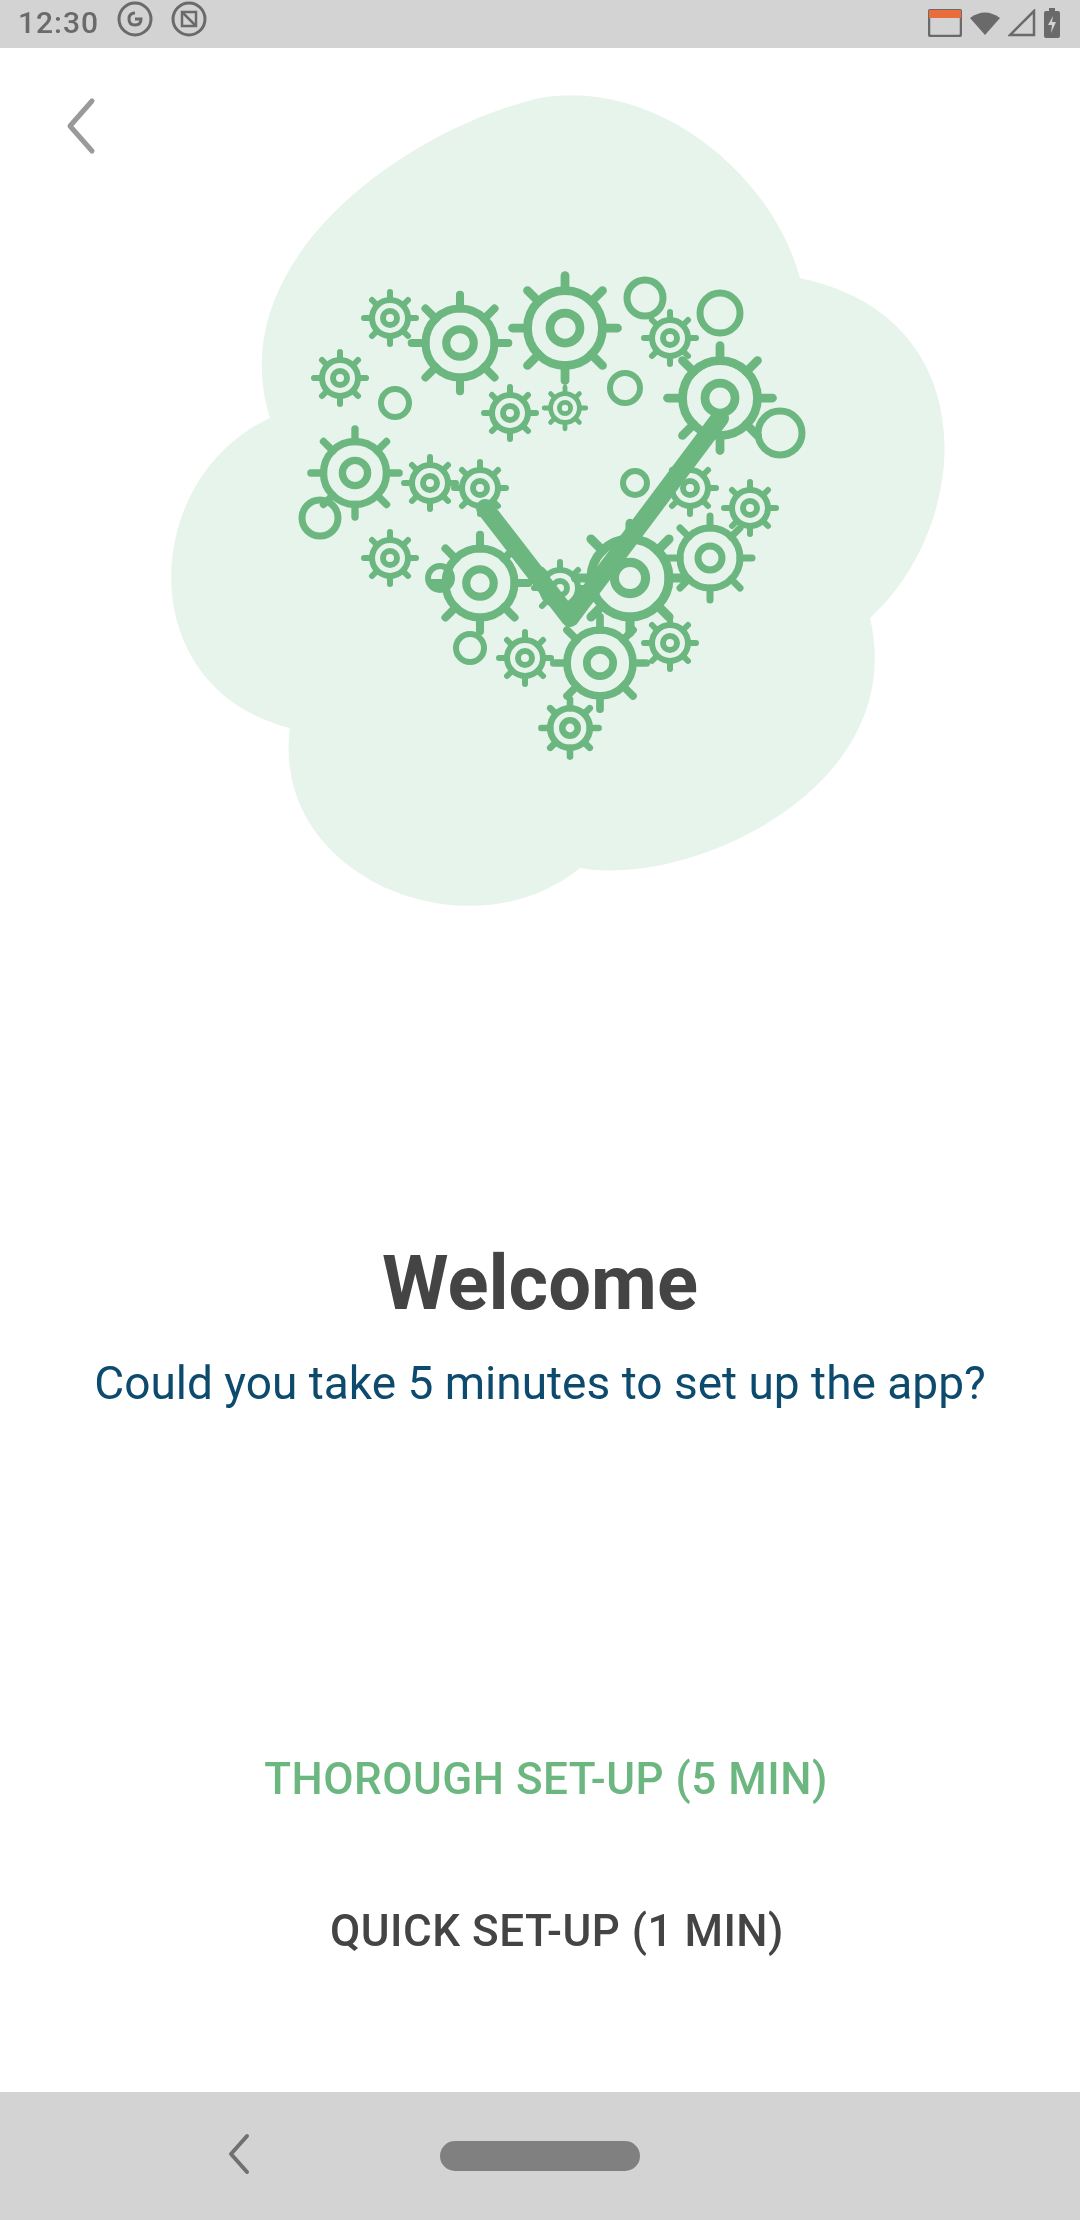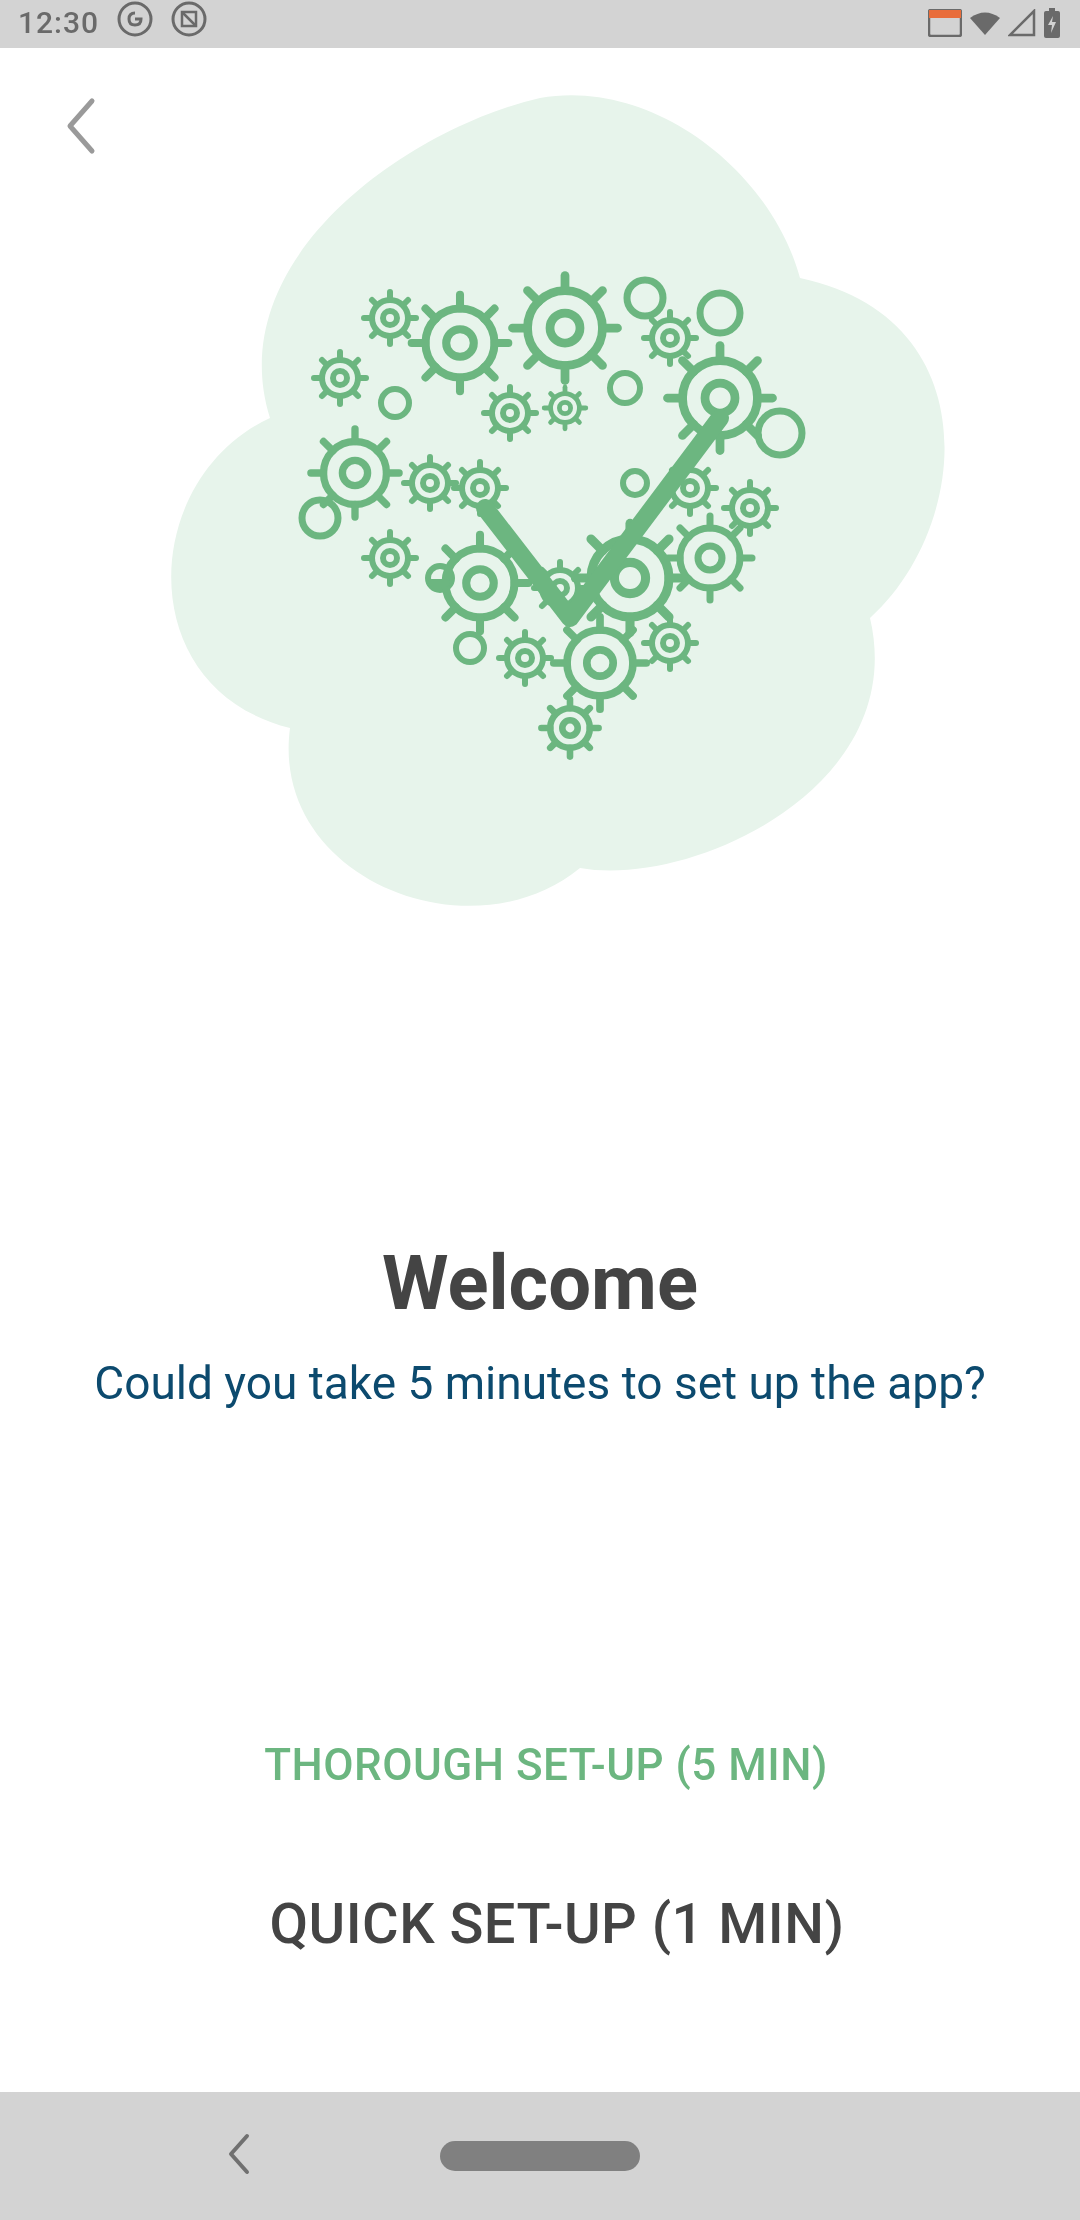--- a/index.html
+++ b/index.html
@@ -103,21 +103,21 @@
     .btn-thorough {
       font-size: 44px;
       font-weight: 500;
       color: #6cb680;
       letter-spacing: 0.5px;
       cursor: pointer;
       padding: 20px;
     }
     .btn-quick {
       margin-top: 60px;
-      font-size: 56px;
+      font-size: 44px;
       font-weight: 500;
       color: #444444;
       letter-spacing: 0.5px;
       cursor: pointer;
       padding: 20px;
       margin-left: 22px;
     }
     
     .nav-bar {
       position: absolute;

